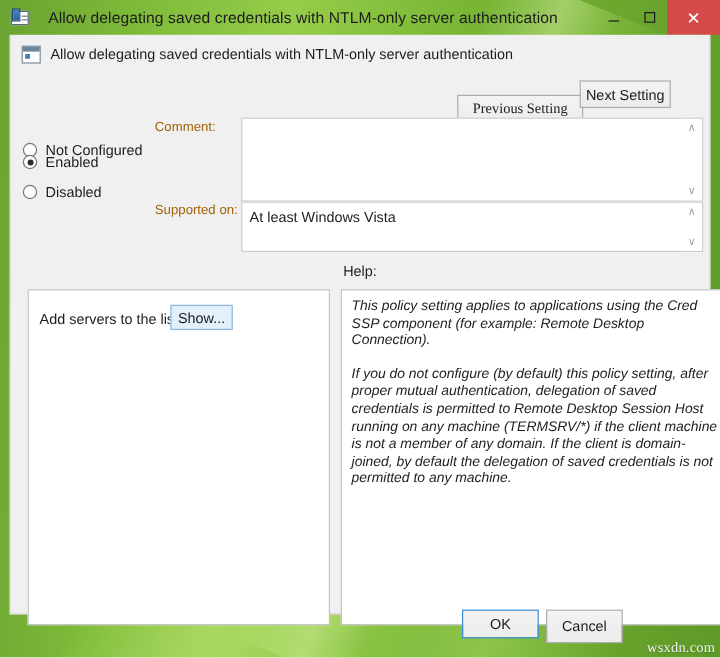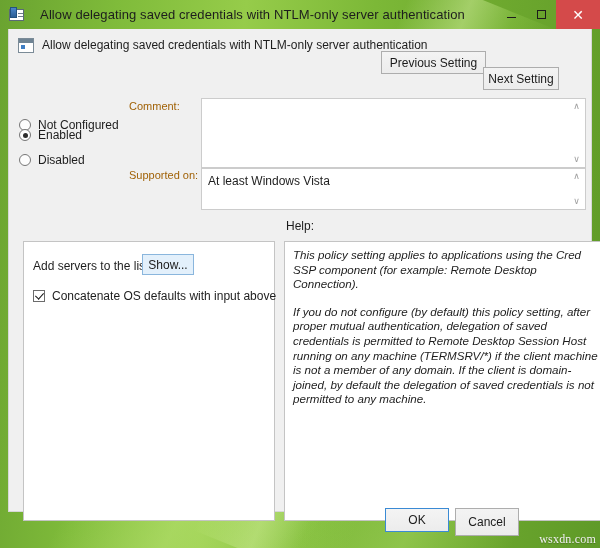--- a/index.html
+++ b/index.html
@@ -199,22 +199,22 @@
     box-sizing: border-box;
     cursor: default;
     text-align: center;
     display: flex;
     align-items: center;
     justify-content: center;
     padding: 0;
   }
   .btn-prev {
     position: absolute;
-    left: 372px; top: 22px;
-    width: 105px; height: 23px;
+    left: 372px; top: 50px;
+    width: 105px; height: 23px; font-family: Liberation Serif, serif;
   }
   .btn-next {
     position: absolute;
     left: 474px; top: 38px;
     width: 76px; height: 23px;
   }
   .radio-row {
     position: absolute;
     display: flex;
     align-items: center;
@@ -521,24 +521,20 @@
     </div>
 
     <div class="sec-label lbl-options">Options:</div>
     <div class="sec-label lbl-help">Help:</div>
 
     <div class="panel panel-options">
       <div class="opt-row">
         <span class="opt-text">Add servers to the list:</span>
       </div>
       <div class="btn-show">Show...</div>
-      <div class="chk-row">
-        <span class="chk-box checked"></span>
-        <span class="chk-label">Concatenate OS defaults with input above</span>
-      </div>
     </div>
 
     <div class="panel panel-help">
       <div class="help-scroll-area">
         <p class="help-p">This policy setting applies to applications using the Cred SSP component (for example: Remote Desktop Connection).</p>
         <p class="help-p">If you do not configure (by default) this policy setting, after proper mutual authentication, delegation of saved credentials is permitted to Remote Desktop Session Host running on any machine (TERMSRV/*) if the client machine is not a member of any domain. If the client is domain-joined, by default the delegation of saved credentials is not permitted to any machine.</p>
 
       </div>
       <div class="help-scrollbar">
         <div class="sb-arrow up">∧</div>

